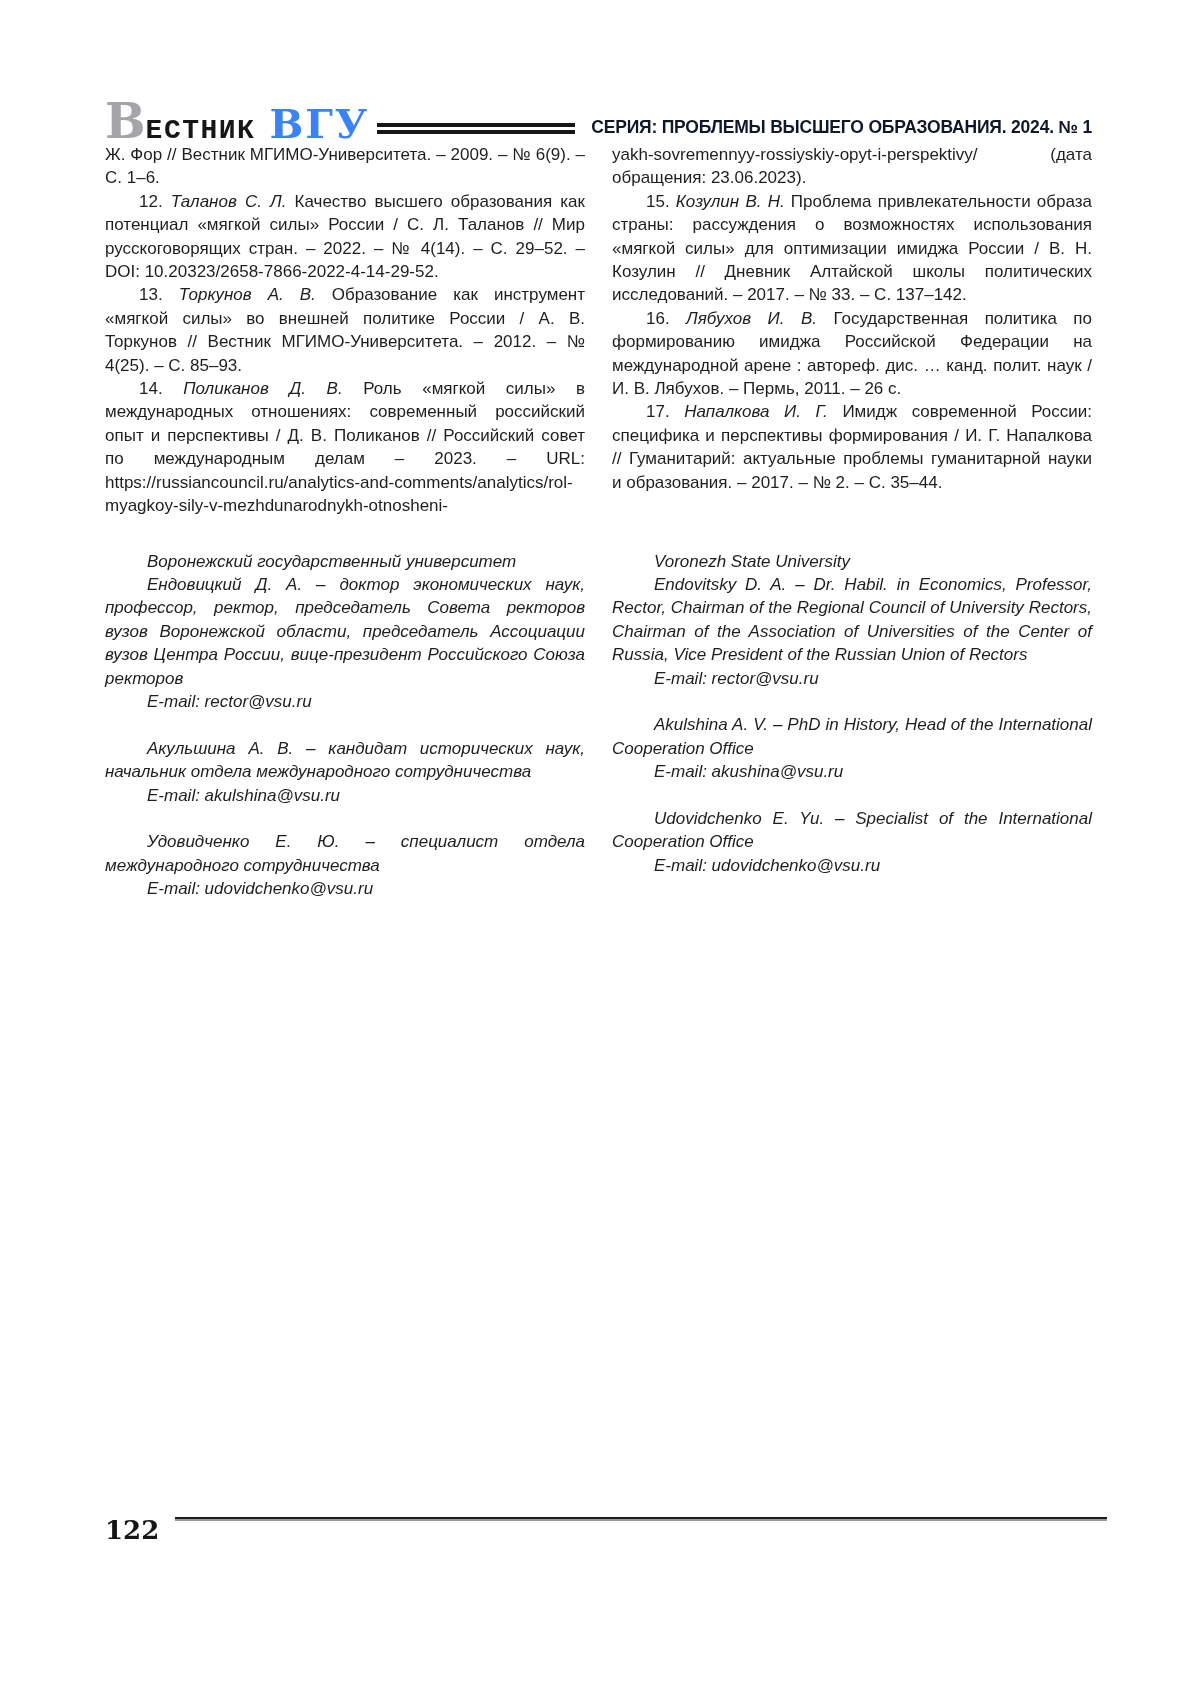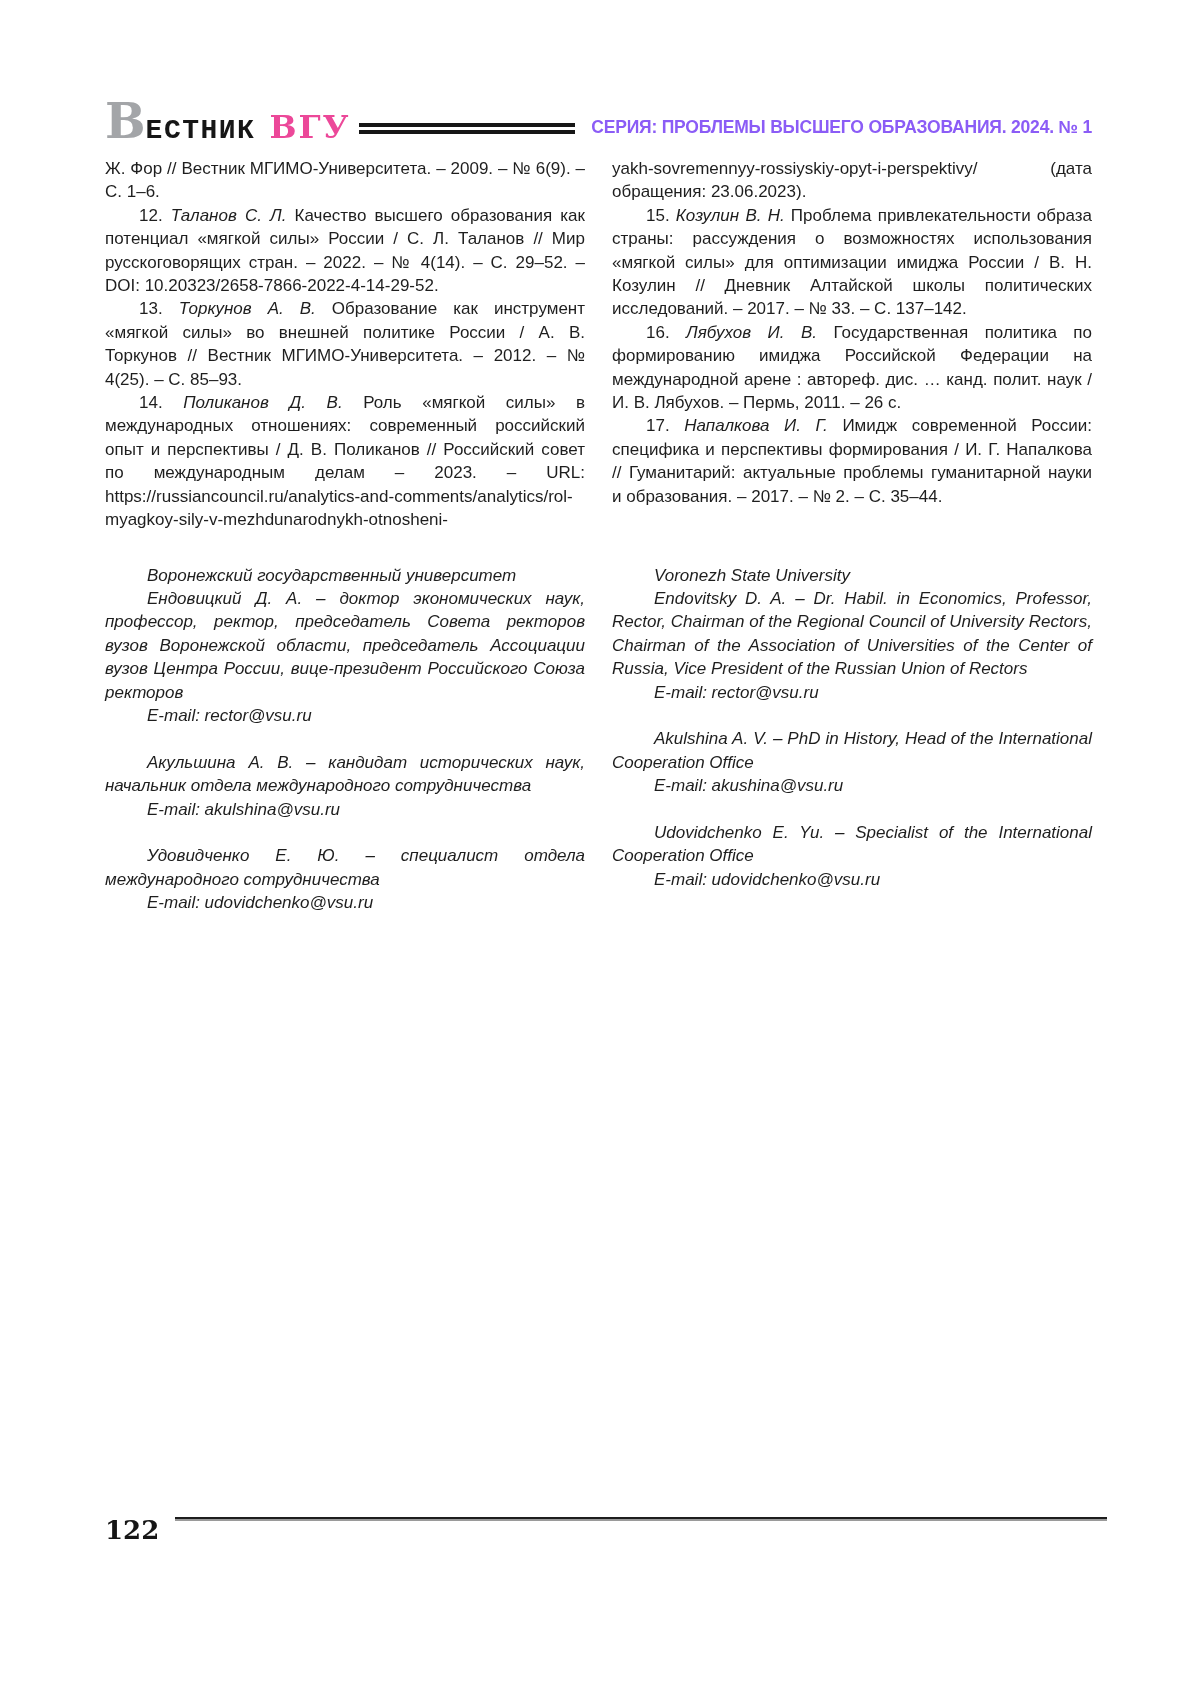--- a/index.html
+++ b/index.html
@@ -11,33 +11,33 @@
     color:#1e1e1e;
     overflow:hidden;
   }
   .content { position:absolute; left:105px; top:95px; width:987px; }
 
   
   .header { display:flex; align-items:flex-end; height:48px; }
   .logo { white-space:nowrap; font-family:"DejaVu Serif", serif; font-weight:bold; line-height:0.9; }
   .logo .l1 { font-size:48px; color:#a3a5a8; }
   .logo .l2 { font-size:28px; color:#161616; letter-spacing:1.5px;font-family:Liberation Mono, monospace; }
-  .logo .l3 { font-size:32px; color:#ec4899; margin-left:14px; letter-spacing:2px; }
+  .logo .l3 { font-size:40px; color:#3b82f6; margin-left:14px; letter-spacing:2px; }
   .rule-dbl {
     flex:1; height:11px; box-sizing:border-box;
     border-top:4px solid #161616; border-bottom:4px solid #161616;
     margin:0 16px 9px 8px;
   }
   .series {
     font-size:17.5px; font-weight:bold; letter-spacing:-0.2px;
-    white-space:nowrap; margin-bottom:5px; color:#8b5cf6;margin-top:8px;
+    white-space:nowrap; margin-bottom:5px; color:#0f172a;margin-top:8px;
   }
 
   
-  .cols { display:flex; gap:27px; margin-top:14px; }
+  .cols { display:flex; gap:27px; }
   .col { width:480px; }
   p { margin:0; font-size:17px; line-height:23.4px; text-align:justify; }
   .ref { text-indent:34px; overflow-wrap:break-word; }
   .ref.cont { text-indent:0; }
   .ref i { font-style:italic; }
 
   
   .authors { display:flex; gap:27px; margin-top:32px; font-style:italic;justify-content:center; }
   .aff { text-indent:42px; }
   .bio { text-indent:42px; }

